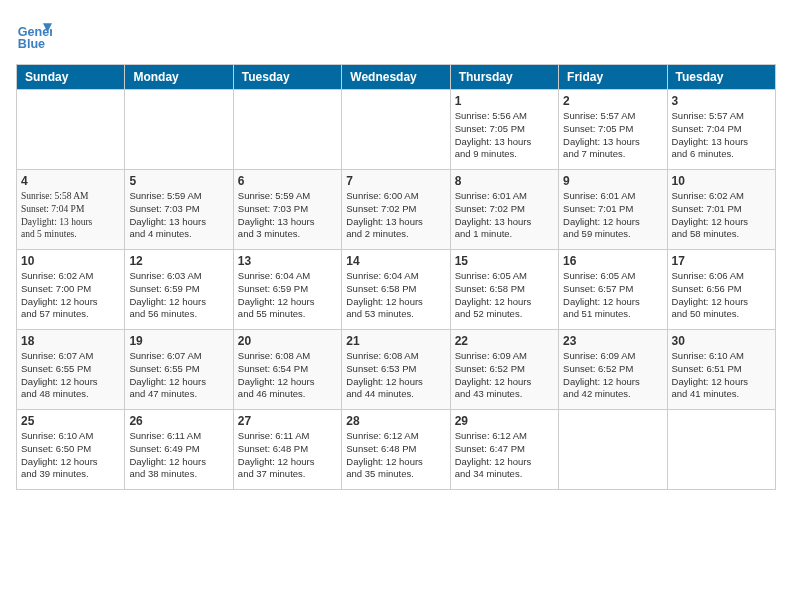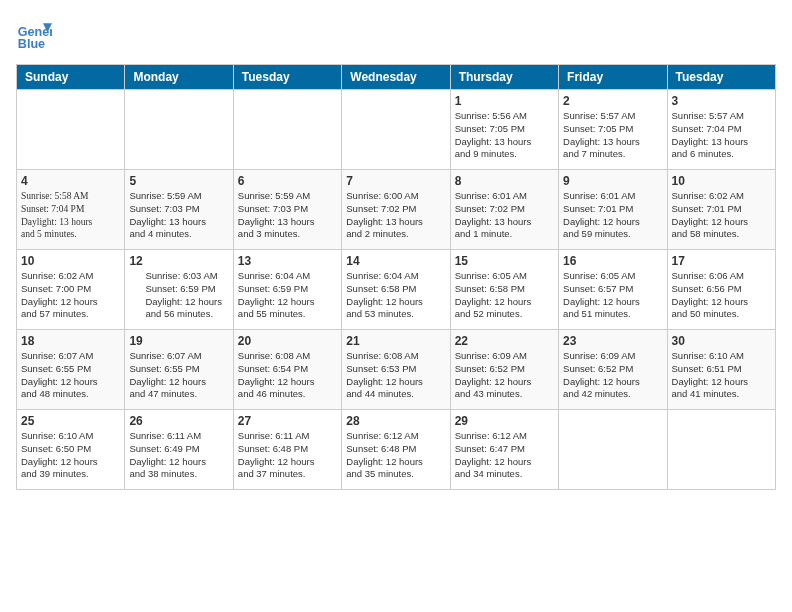--- a/index.html
+++ b/index.html
@@ -199,21 +199,21 @@
       <tr>
         <td>
           <span class="day-num">10</span>
           <div class="day-info" style="white-space: pre-line;">Sunrise: 6:02 AM
 Sunset: 7:00 PM
 Daylight: 12 hours
 and 57 minutes.</div>
         </td>
         <td>
           <span class="day-num">12</span>
-          <div class="day-info" style="white-space: pre-line; margin-left: 16px;">Sunrise: 6:03 AM
+          <div class="day-info" style="white-space: pre-line;">Sunrise: 6:03 AM
 Sunset: 6:59 PM
 Daylight: 12 hours
 and 56 minutes.</div>
         </td>
         <td>
           <span class="day-num">13</span>
           <div class="day-info" style="white-space: pre-line;">Sunrise: 6:04 AM
 Sunset: 6:59 PM
 Daylight: 12 hours
 and 55 minutes.</div>

